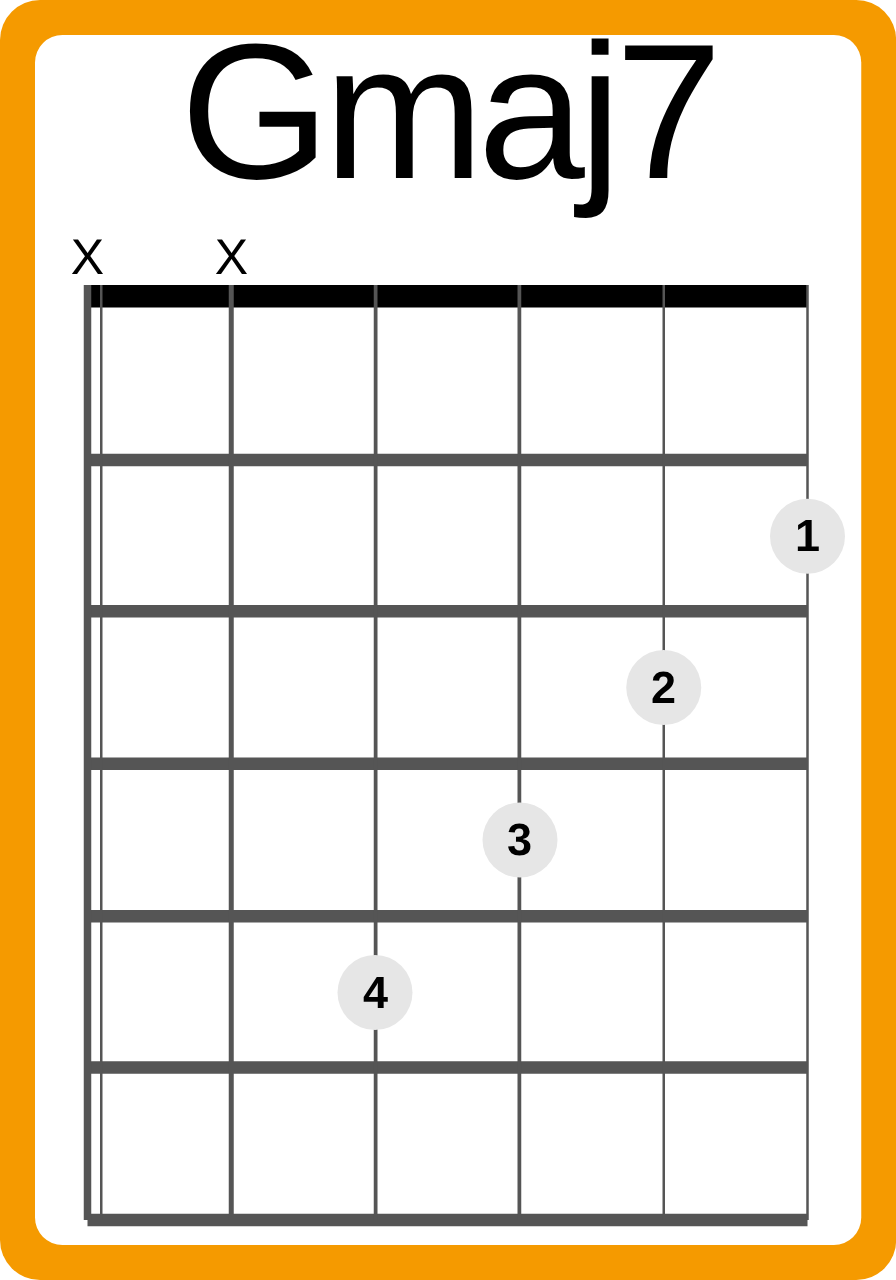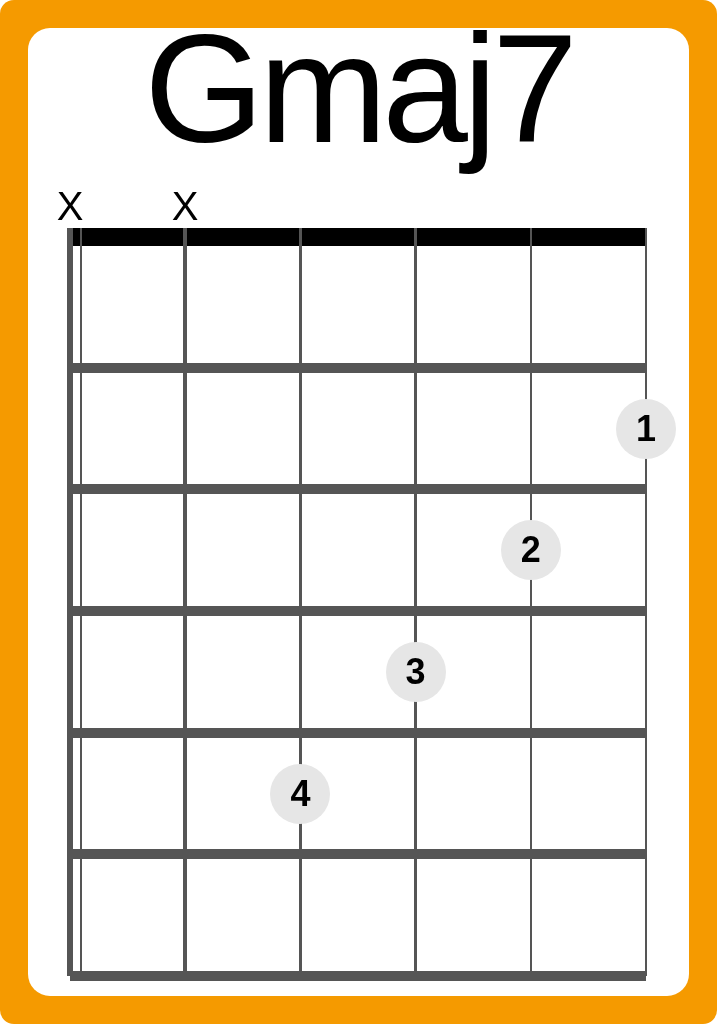--- a/index.html
+++ b/index.html
@@ -6,21 +6,21 @@
     body {
       width: 717px;
       height: 1024px;
       font-family: -apple-system, BlinkMacSystemFont, "Segoe UI", Helvetica, Arial, sans-serif;
       background: #fff;
     }
     .card {
       width: 717px;
       height: 1024px;
       background: #f59a00;
-      border-radius: 14px;
+      border-radius: 32px;
       padding: 28px;
       position: relative;
     }
     .inner {
       width: 100%;
       height: 100%;
       background: #fff;
       border-radius: 22px;
       position: relative;
       overflow: hidden;

